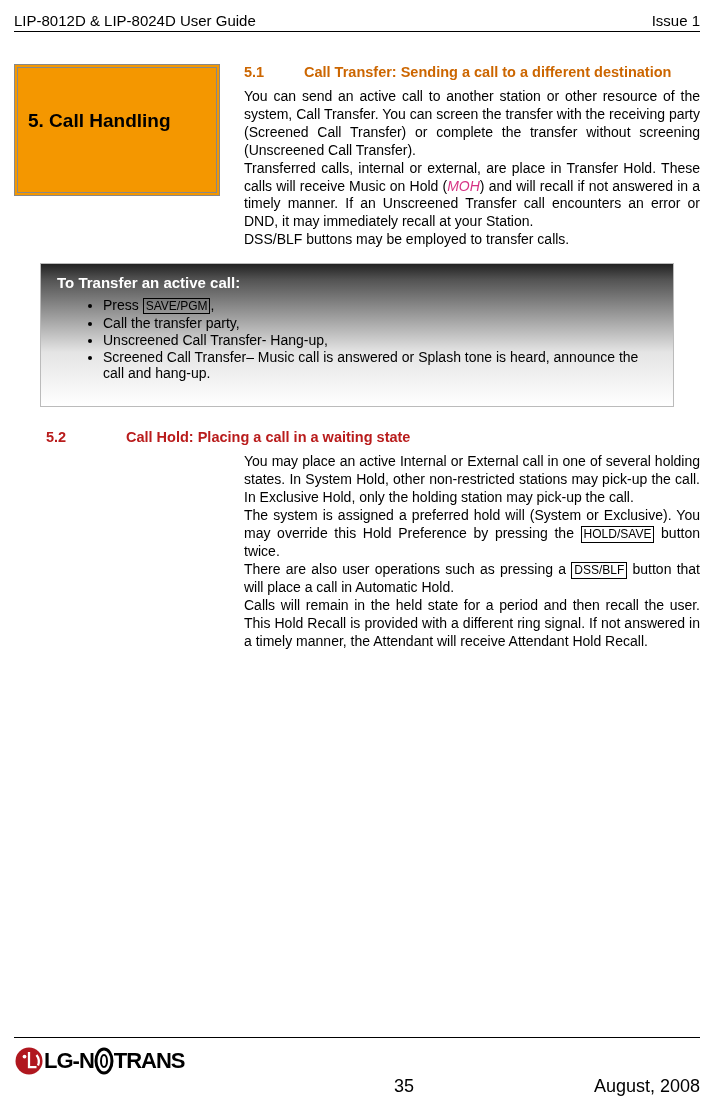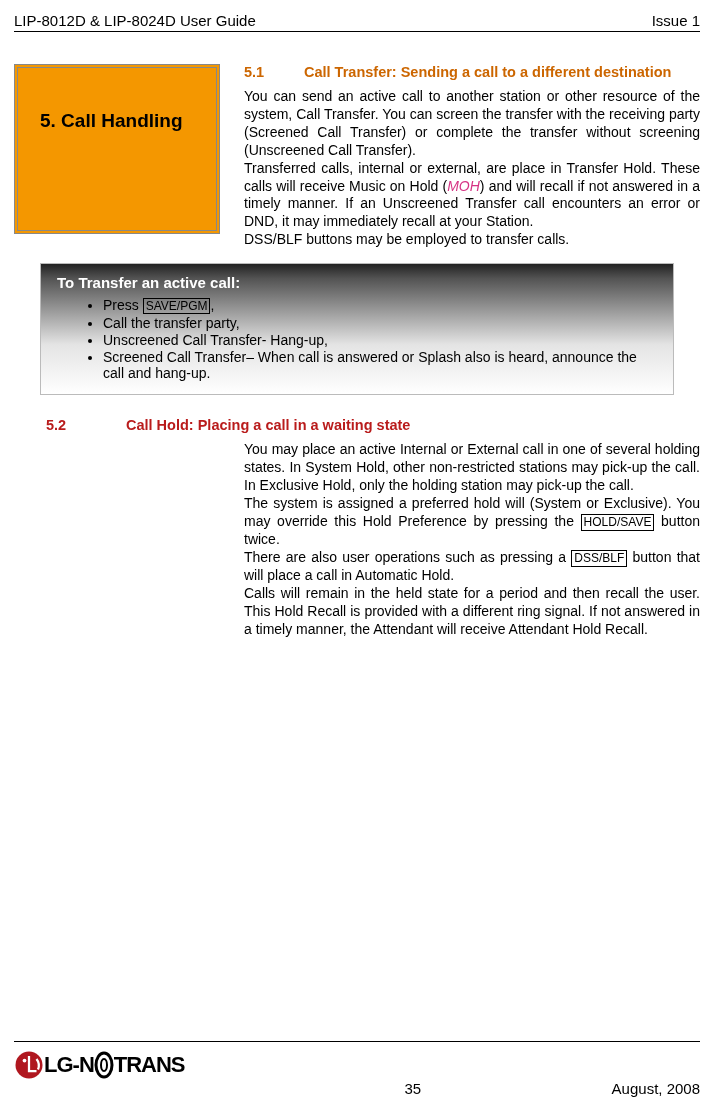--- a/index.html
+++ b/index.html
@@ -17,25 +17,25 @@
     display: flex;
     justify-content: space-between;
     font-size: 15px;
     border-bottom: 1.5px solid #000;
     padding-bottom: 2px;
     margin-bottom: 32px;
   }
   .section-box {
     float: left;
     width: 206px;
-    height: 170px;
+    height: 132px;
     background: #f49700;
     color: #000;
     border: 4px double #888;
-    padding: 42px 22px;
+    padding: 42px 10px;
   }
   .section-box-title {
     font-family: "Arial Narrow", Arial, sans-serif;
     font-size: 19px;
     font-weight: bold;
   }
   .content-right {
     margin-left: 230px;
   }
   .heading-51 {
@@ -50,21 +50,21 @@
   .body-text {
     text-align: justify;
     line-height: 1.28;
   }
   .bold { font-weight: normal; }
   .italic-pink { font-style: italic; color: #d63384; }
   .callout {
     clear: both;
     margin: 14px 26px 22px 26px;
     background: linear-gradient(#222 0%, #535353 11%, #e4e4e4 62%, #ffffff 100%);
-    padding: 10px 16px 12px 16px;
+    padding: 10px 16px 24px 16px;
     border: 1px solid #bbb;
   }
   .callout-title {
     color: #fff;
     font-weight: bold;
     font-size: 15px;
     margin-bottom: 6px;
   }
   .callout ul { list-style: disc; margin-left: 46px; }
   .callout li { font-family: Verdana, sans-serif; font-size: 14px; margin-bottom: 1px; }
@@ -93,21 +93,21 @@
     bottom: 12px;
     left: 14px;
     right: 14px;
     border-top: 1.5px solid #000;
     padding-top: 4px;
   }
   .footer-row {
     display: flex;
     justify-content: flex-start;
     align-items: flex-end;
-    font-size: 15px;
+    font-size: 18px;
   }
   .footer-row .pagenum { flex:1; text-align:center; }
   .logo {
     display: flex;
     align-items: center;
     gap: 0;
     margin-top:4px;
   }
   .logo svg { height: 30px; }
   .logo-text {
@@ -144,21 +144,21 @@
 </div>
 
 <div class="callout">
   <div class="callout-title">To Transfer an active call:</div>
   <ul>
     <li>
       <span>Press </span><span class="keycap">SAVE/PGM</span><span>,</span>
     </li>
     <li>Call the transfer party,</li>
     <li>Unscreened Call Transfer- Hang-up,</li>
-    <li>Screened Call Transfer– When call is answered or Splash also is heard, announce the call and hang-up.</li>
+    <li>Screened Call Transfer– Music call is answered or Splash tone is heard, announce the call and hang-up.</li>
   </ul>
 </div>
 
 <div class="heading-52">
   <span class="num">5.2</span>
   <span>Call Hold: Placing a call in a waiting state</span>
 </div>
 
 <div class="content-indent">
   <p class="body-text">You may place an active Internal or External call in one of several holding states.  In System Hold, other non-restricted stations may pick-up the call.  In Exclusive Hold, only the holding station may pick-up the call.</p>

